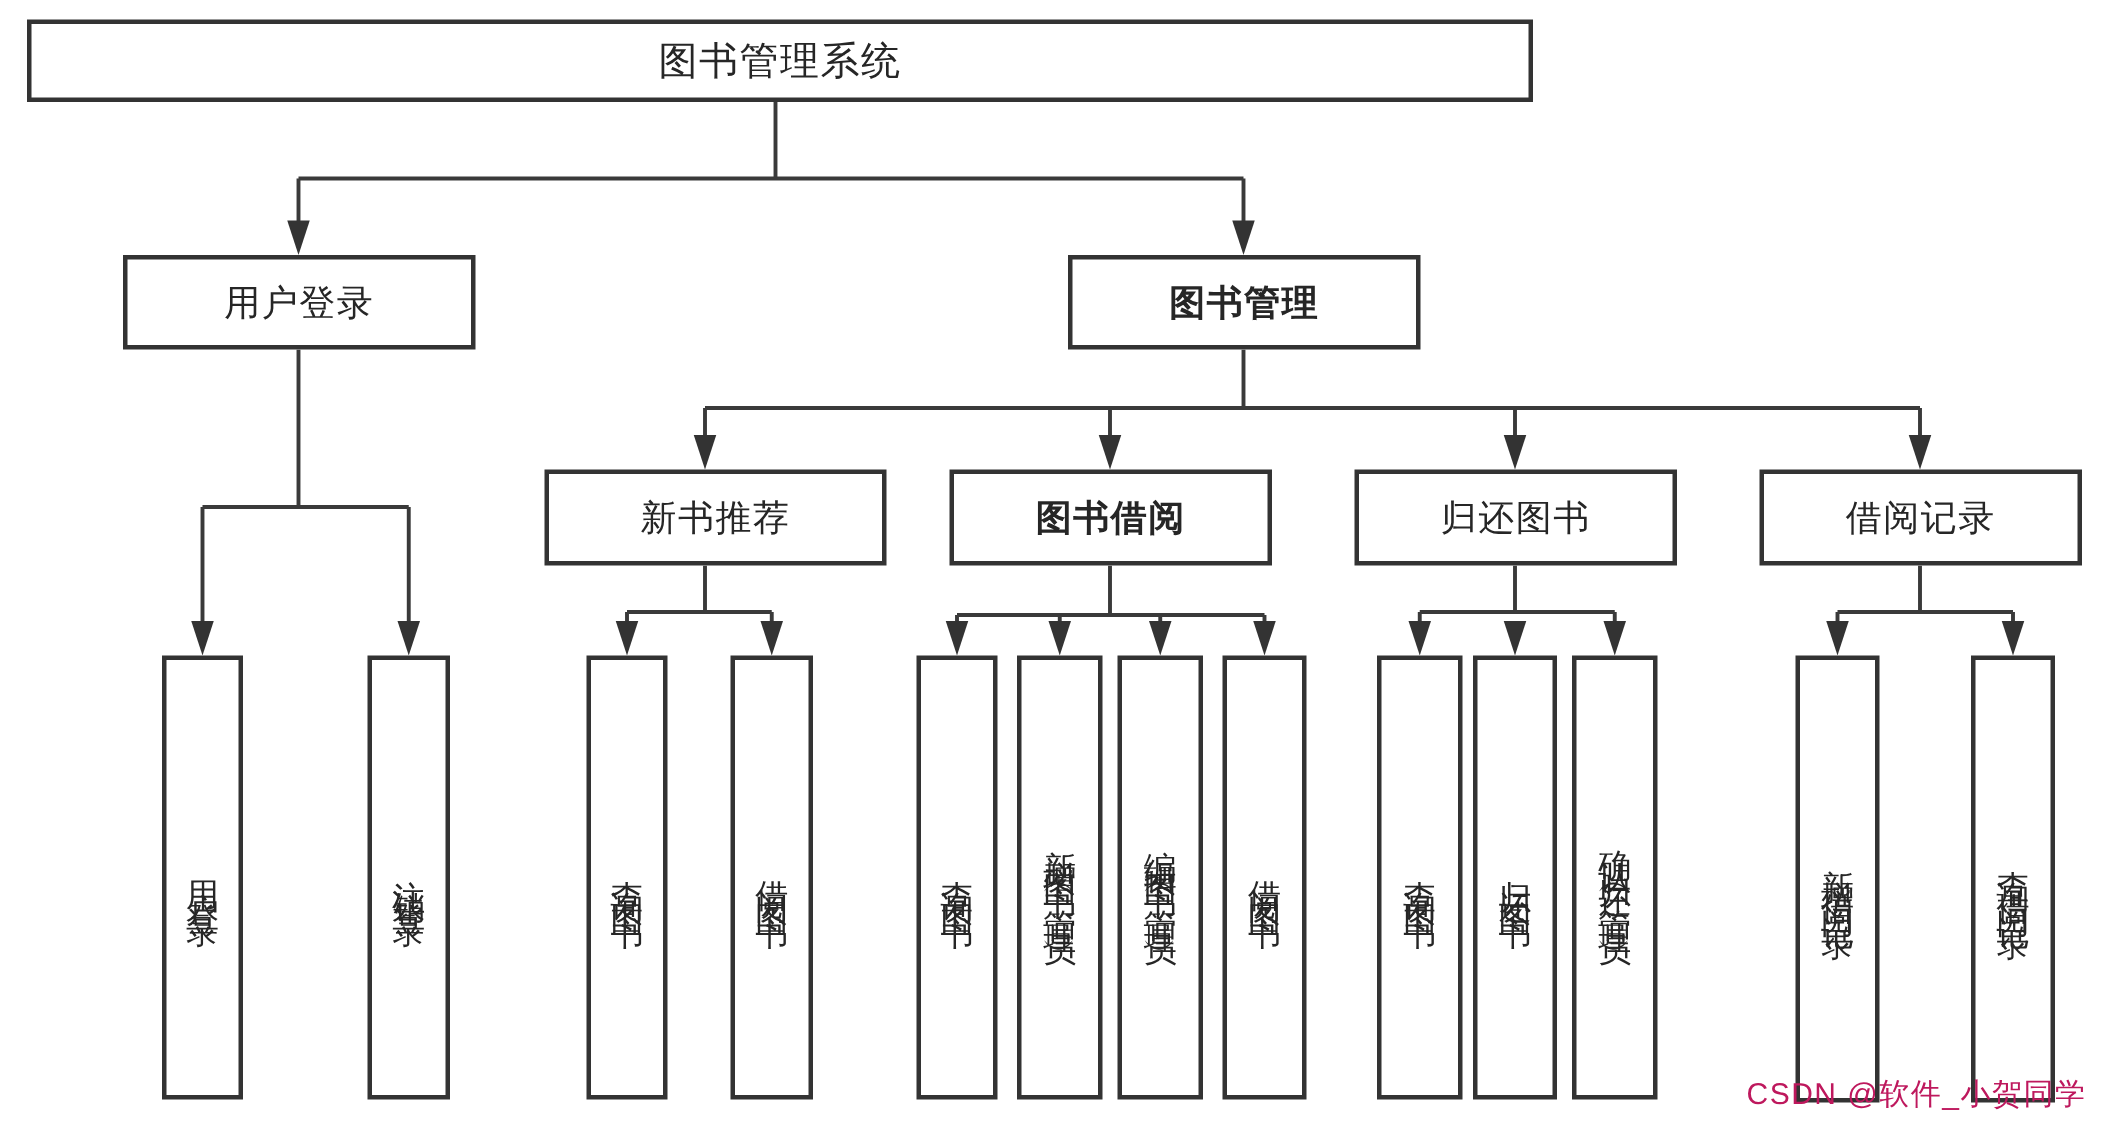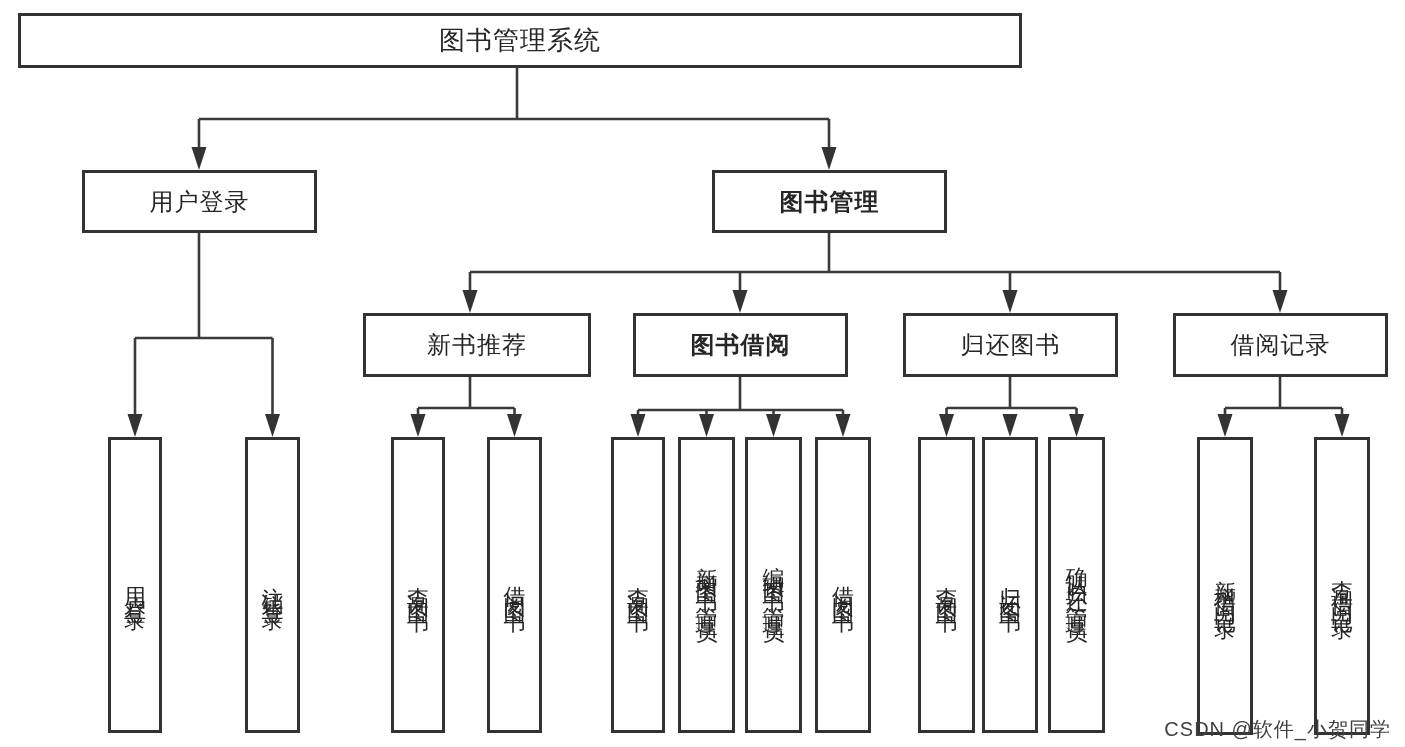--- a/index.html
+++ b/index.html
@@ -57,21 +57,21 @@
     letter-spacing: 8px;
     line-height: 1;
     white-space: nowrap;
   }
   .watermark {
     position: absolute;
     right: 14px;
     top: 716px;
     font-size: 20px;
     letter-spacing: 1px;
-    color: #404040;
+    color: #be185d;
     white-space: nowrap;
   }
 </style>
 </head>
 <body>
 
 <div class="canvas">
 
   <svg class="connectors" viewBox="0 0 1405 747" xmlns="http://www.w3.org/2000/svg">
     <g>

